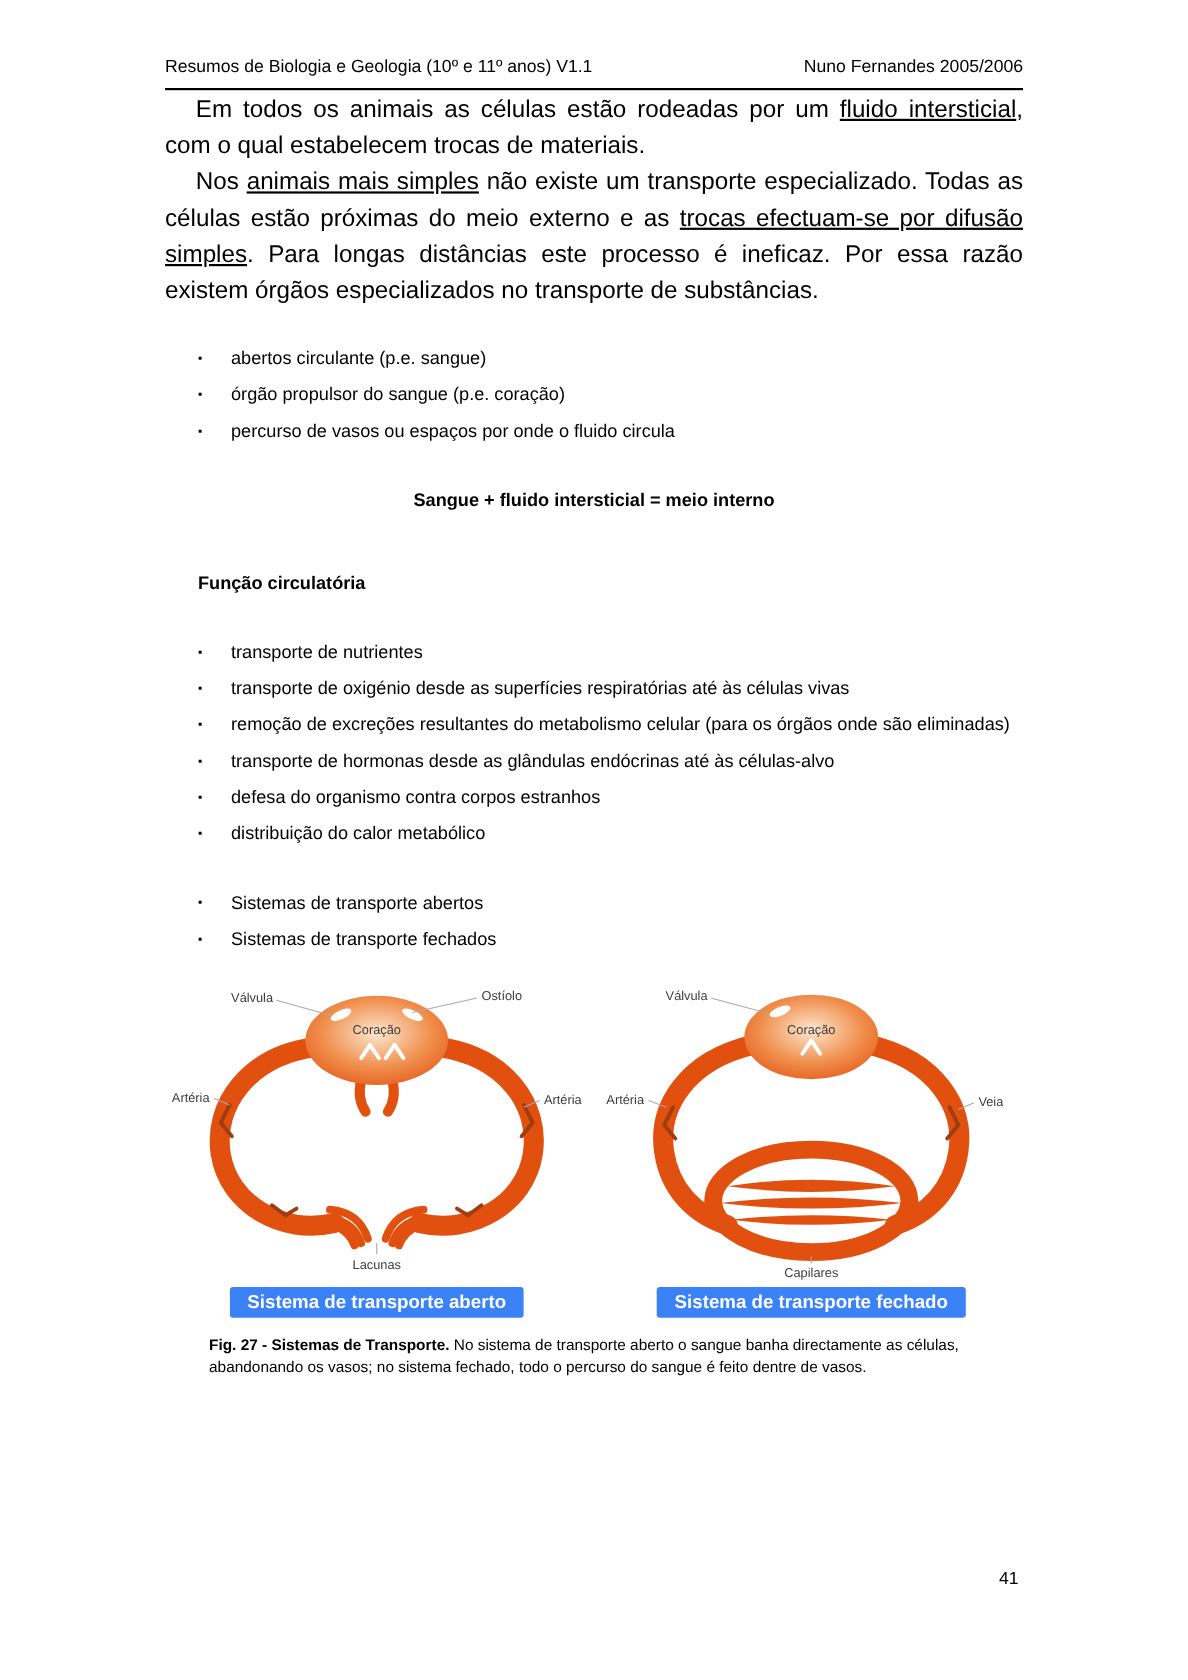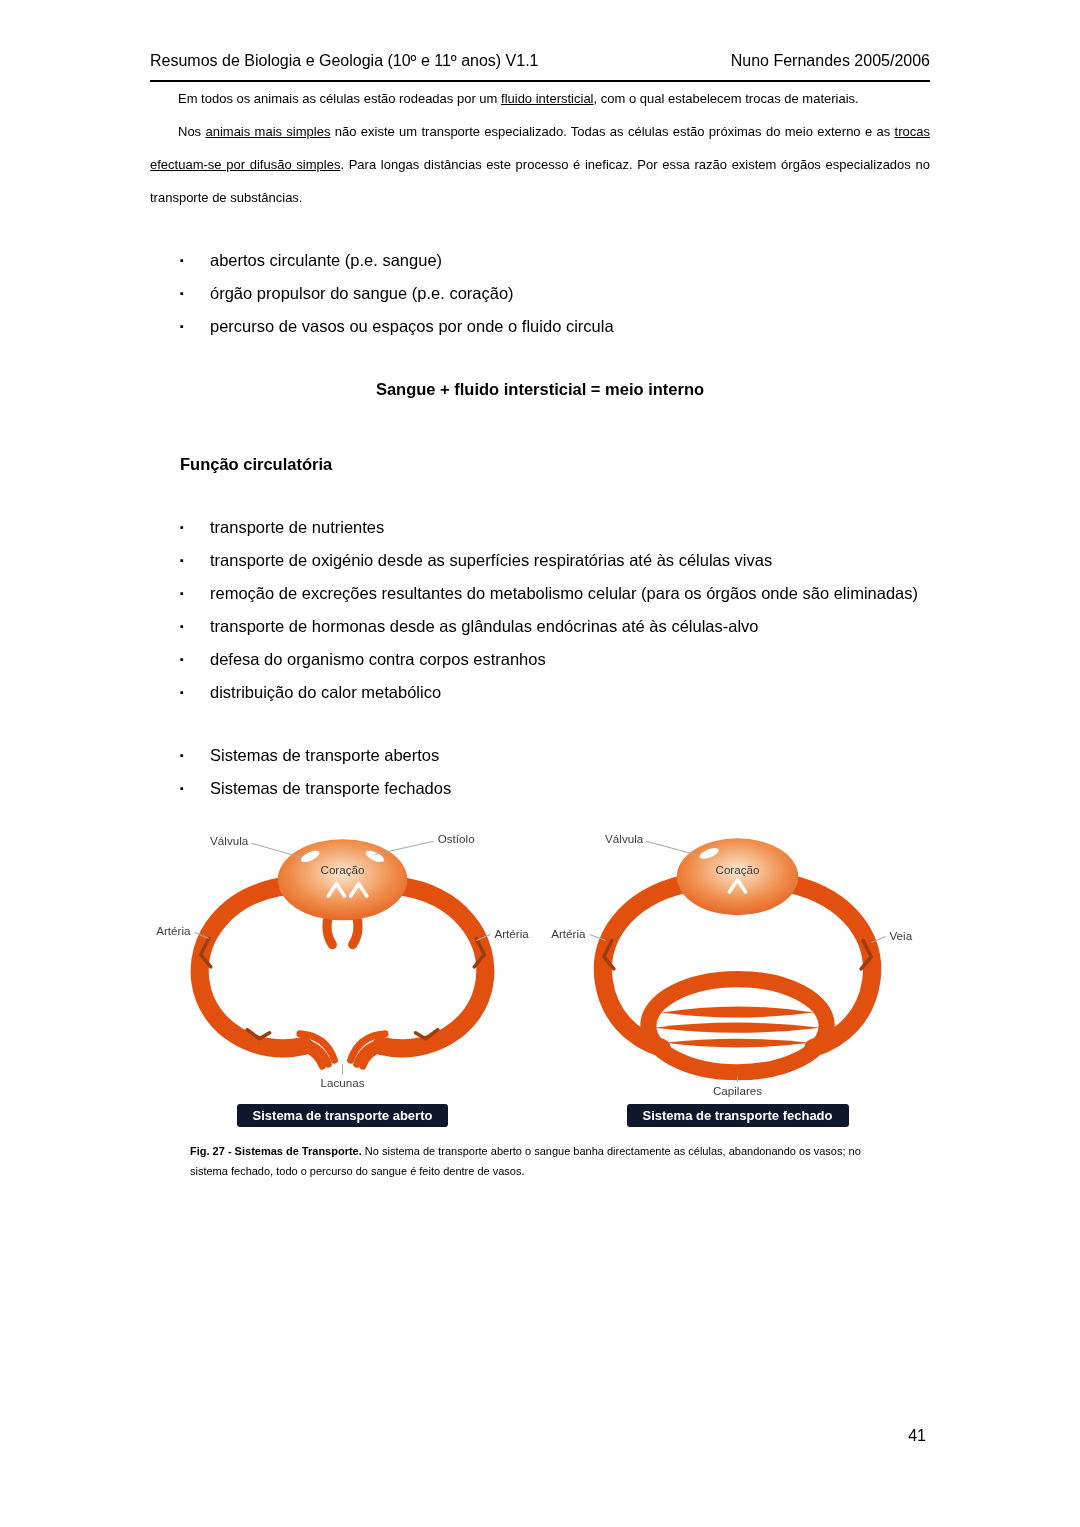--- a/index.html
+++ b/index.html
@@ -4,35 +4,35 @@
 <style>
   html,body{margin:0;padding:0;background:#ffffff;}
   .page{
     width:1080px;height:1527px;box-sizing:border-box;position:relative;
     padding:52px 150px 0 150px;background:#ffffff;overflow:hidden;
     font-family:"Liberation Sans",sans-serif;color:#000;
   }
   .header{display:flex;justify-content:space-between;align-items:flex-end;
     font-size:16px;padding-bottom:10px;border-bottom:2px solid #000;}
   h1.title{font-size:30px;font-weight:bold;margin:44px 0 26px 0;letter-spacing:0.2px;}
-  p.body-par{font-size:13px;line-height:33px;text-align:justify;text-indent:28px;margin:0;}
+  p.body-par{font-size:22px;line-height:33px;text-align:justify;text-indent:28px;margin:0;}
   .u{text-decoration:underline;}
   .sec-heading{font-size:16.5px;font-weight:bold;margin:42px 0 0 30px;line-height:33px;}
   .sec-heading.underline{text-decoration:underline;}
   .bullets{margin:30px 0 0 30px;}
   .bullet-item{display:flex;font-size:16.5px;line-height:33px;}
   .bullet-item .marker{width:30px;flex:0 0 30px;font-size:11px;line-height:33px;}
   .bullet-item .btext{flex:1;}
   .equation{font-size:16.5px;font-weight:bold;text-align:center;margin:30px 0 10px 0;line-height:33px;}
   .figure-row{display:flex;justify-content:space-between;margin-top:16px;}
   .fig-col{width:385px;text-align:center;}
   .fig-col svg{width:385px;height:auto;display:block;}
-  .badge{display:inline-block;background:#0f172a;color:#fff;font-weight:bold;
-    font-size:13px;padding:4px 16px;border-radius:3px;margin-top:4px;}
-  .caption{width:700px;margin:14px auto 0 auto;font-size:11px;line-height:20px;text-align:left;}
+  .badge{display:inline-block;background:#3b82f6;color:#fff;font-weight:bold;
+    font-size:17px;padding:4px 16px;border-radius:3px;margin-top:4px;}
+  .caption{width:700px;margin:14px auto 0 auto;font-size:14px;line-height:20px;text-align:left;}
   .caption .cap-bold{font-weight:bold;}
   .page-number{position:absolute;right:154px;bottom:82px;font-size:16px;}
   
   .vessel{stroke:#e2500f;stroke-width:18;fill:none;stroke-linecap:round;}
   .vessel-thin{stroke:#e2500f;stroke-width:9;fill:none;stroke-linecap:round;}
   .finger{stroke:#e2500f;stroke-width:7;fill:none;stroke-linecap:round;}
   .ring{stroke:#e2500f;stroke-width:16;fill:none;}
   .cap-lens{fill:#e2500f;}
   .darrow{stroke:#9e3d10;stroke-width:3.5;fill:none;stroke-linecap:round;stroke-linejoin:round;}
   .warrow{stroke:#ffffff;stroke-width:3.5;fill:none;stroke-linecap:round;stroke-linejoin:round;}

